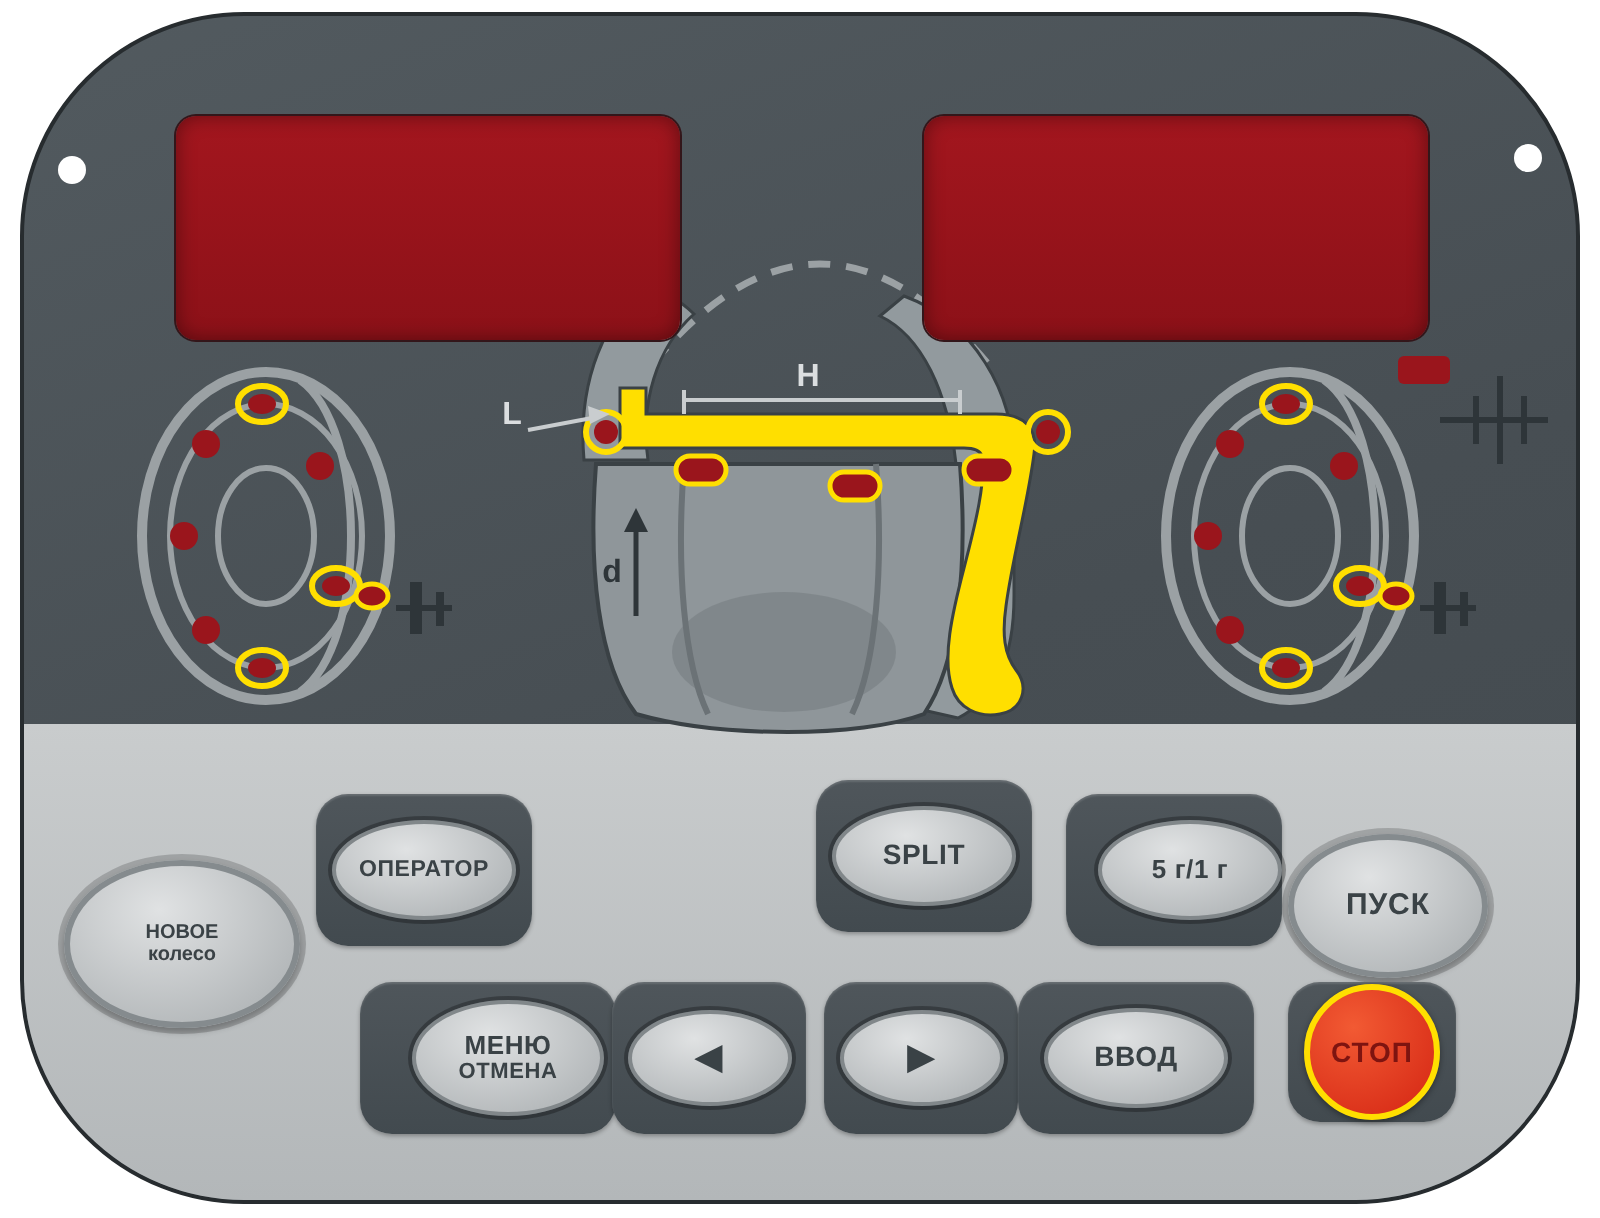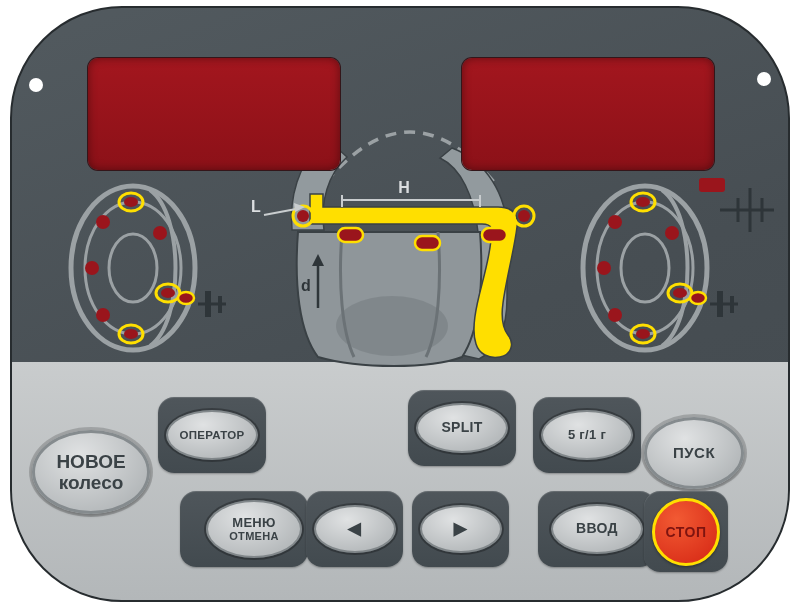--- a/index.html
+++ b/index.html
@@ -52,24 +52,24 @@
   .menu-sub { font-size:11px;text-align:center; }
 
   .btn-free {
     position:absolute;
     background:radial-gradient(ellipse at 40% 28%, #e0e2e3, #b4b8ba 78%);
     border:3px solid #858b8e; border-radius:50%;
     box-shadow:0 0 0 3px rgba(0,0,0,.18), 0 2px 3px rgba(0,0,0,.25);
     display:flex; flex-direction:column; align-items:center; justify-content:center;
     color:#3a4246; font-weight:bold; text-align:center; cursor:pointer; line-height:1.12;
   }
-  .btn-new-wheel { left:32px; top:430px; width:112px; height:78px; font-size:19px; }
+  .btn-new-wheel { left:32px; top:430px; width:112px; height:78px; font-size:10px; }
   .btn-start { left:644px; top:417px; width:94px; height:66px; font-size:15px; letter-spacing:.5px; }
 
-  .stop-pad { left:644px; top:491px; width:84px; height:81px; }
+  .stop-pad { left:644px; top:491px; width:84px; height:70px; }
   .btn-stop {
     width:62px; height:62px; border-radius:50%;
     background:radial-gradient(circle at 35% 30%, #f2document5a33, #d42513);
     background:radial-gradient(circle at 35% 30%, #f25a33, #d42513);
     border:3px solid #ffdf00;
     color:#7e1410; font-weight:bold; font-size:14px; letter-spacing:.5px;
     display:flex; align-items:center; justify-content:center; cursor:pointer;
     box-shadow:0 1px 3px rgba(0,0,0,.4);
   }
 
@@ -184,21 +184,21 @@
   <div class="btn-square" style="left:158px; top:397px;">
     <div class="btn-oval oval-in fs9">
       <span>ОПЕРАТОР</span>
     </div>
   </div>
   <div class="btn-square" style="left:408px; top:390px;">
     <div class="btn-oval oval-in fs14">
       <span>SPLIT</span>
     </div>
   </div>
-  <div class="btn-square" style="left:533px; top:397px;">
+  <div class="btn-square" style="left:533px; top:397px;justify-content:flex-end;">
     <div class="btn-oval oval-in fs13">
       <span>5 г/1 г</span>
     </div>
   </div>
 
   <div class="btn-square" style="left:180px; top:491px;padding-left:20px;">
     <div class="btn-oval oval-menu">
       <span class="fs13">МЕНЮ</span>
       <span class="menu-sub">ОТМЕНА</span>
     </div>
@@ -206,21 +206,21 @@
   <div class="btn-square" style="left:306px; top:491px; width:97px;">
     <div class="btn-oval oval-arrow">
       <span>◀</span>
     </div>
   </div>
   <div class="btn-square" style="left:412px; top:491px; width:97px;">
     <div class="btn-oval oval-arrow">
       <span>▶</span>
     </div>
   </div>
-  <div class="btn-square" style="left:538px; top:491px; width:118px;">
+  <div class="btn-square" style="left:509px; top:491px; width:118px;">
     <div class="btn-oval oval-in fs14">
       <span>ВВОД</span>
     </div>
   </div>
 
   <div class="btn-square stop-pad">
     <div class="btn-stop">
       <span>СТОП</span>
     </div>
   </div>

